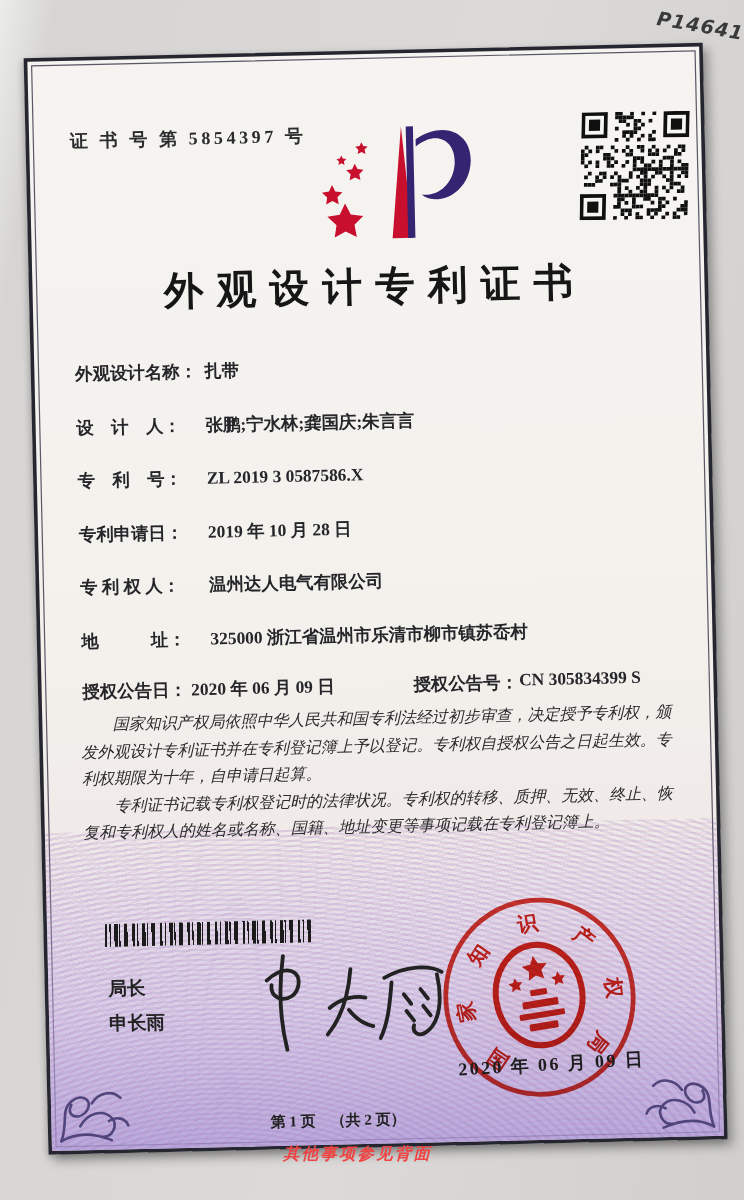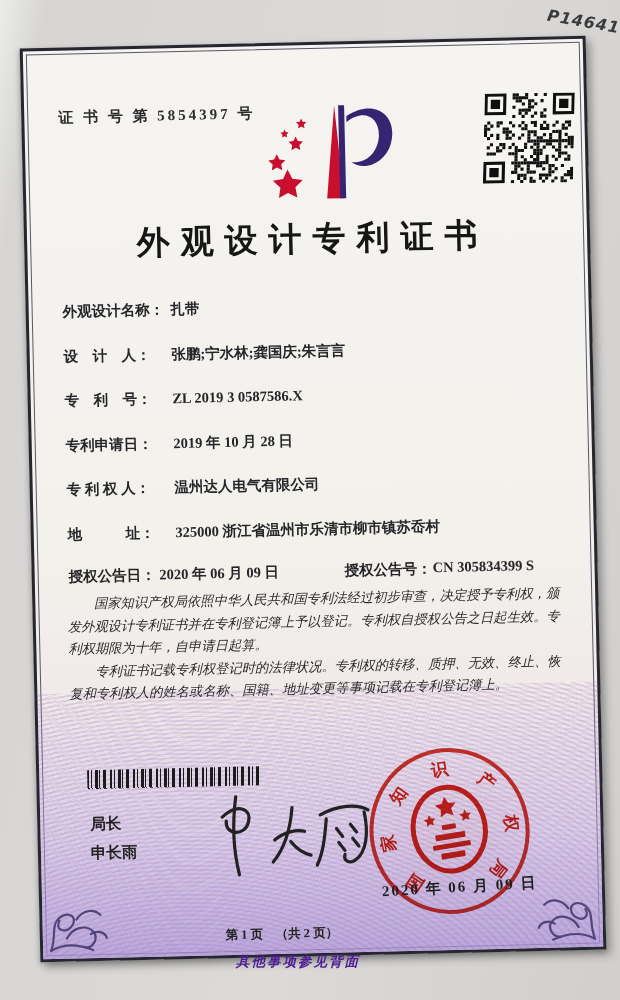--- a/index.html
+++ b/index.html
@@ -72,21 +72,21 @@
   .emblem{position:absolute;left:50%;top:50%;width:80px;height:90px;transform:translate(-50%,-52%);}
   .seal-date{
     position:absolute;left:340px;top:836px;font-size:15px;font-weight:700;letter-spacing:2px;
     color:#1d1d1d;transform:rotate(-2deg);z-index:5;
   }
   .page-no{position:absolute;left:0;top:880px;width:478px;text-align:center;font-size:12.5px;font-weight:700;color:#222;}
   .corner-note{
     position:absolute;left:547px;top:12px;font-size:16px;color:#3a3a3a;
     font-family:"DejaVu Sans",sans-serif;font-style:italic;font-weight:700;transform:rotate(10deg);letter-spacing:1px;
   }
-  .back-note{position:absolute;left:236px;top:953px;font-size:13.5px;font-weight:700;font-style:italic;color:#4c1d95;letter-spacing:2px;}
+  .back-note{position:absolute;left:236px;top:953px;font-size:13.5px;font-weight:700;font-style:italic;color:#ef4444;letter-spacing:2px;}
 </style>
 </head>
 <body>
 
 <div class="sheet">
   <div class="sheet-inner"></div>
   <div class="guilloche"></div>
 
   <svg class="flourish fl-left" viewBox="0 0 64 64">
     <g fill="none" stroke="#453a72" stroke-width="2.2" stroke-linecap="round" opacity="0.9">

